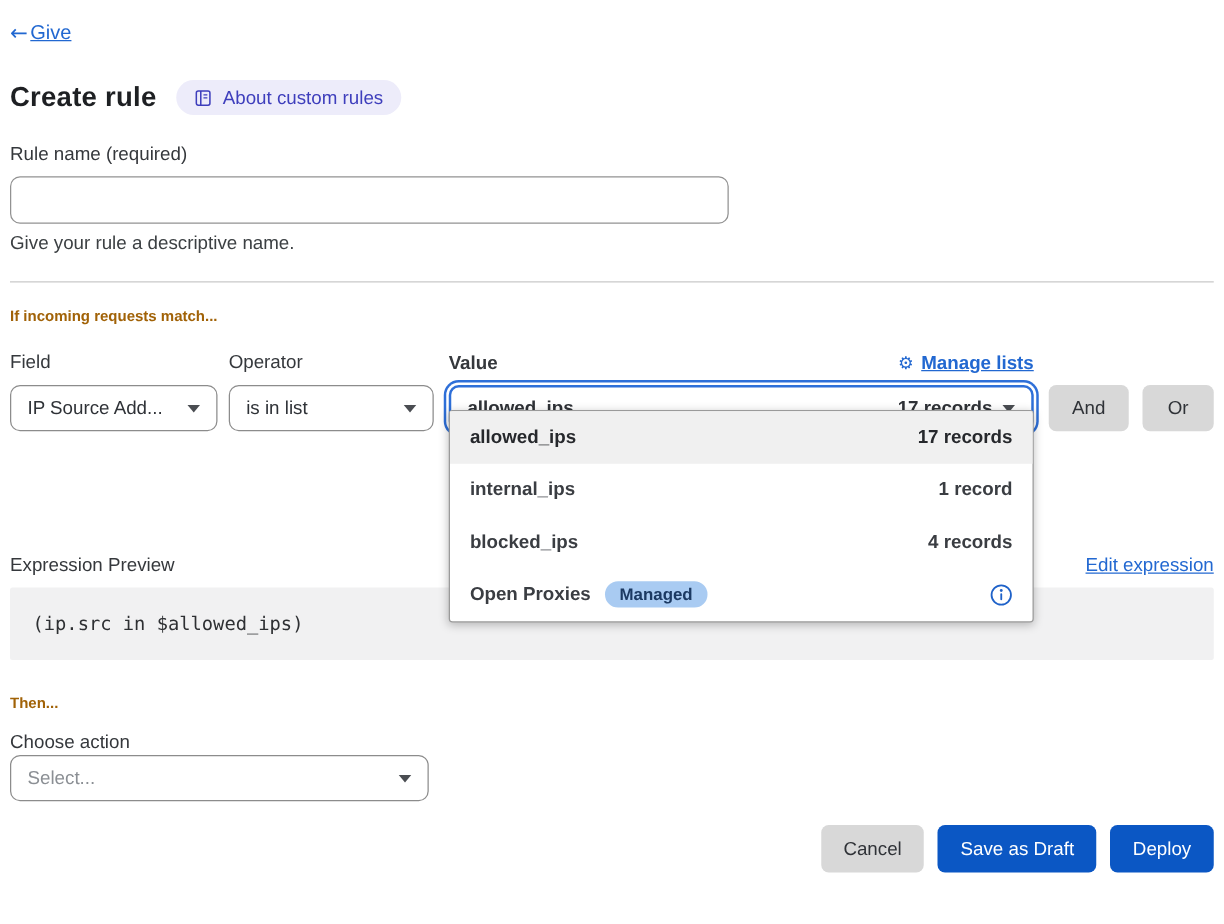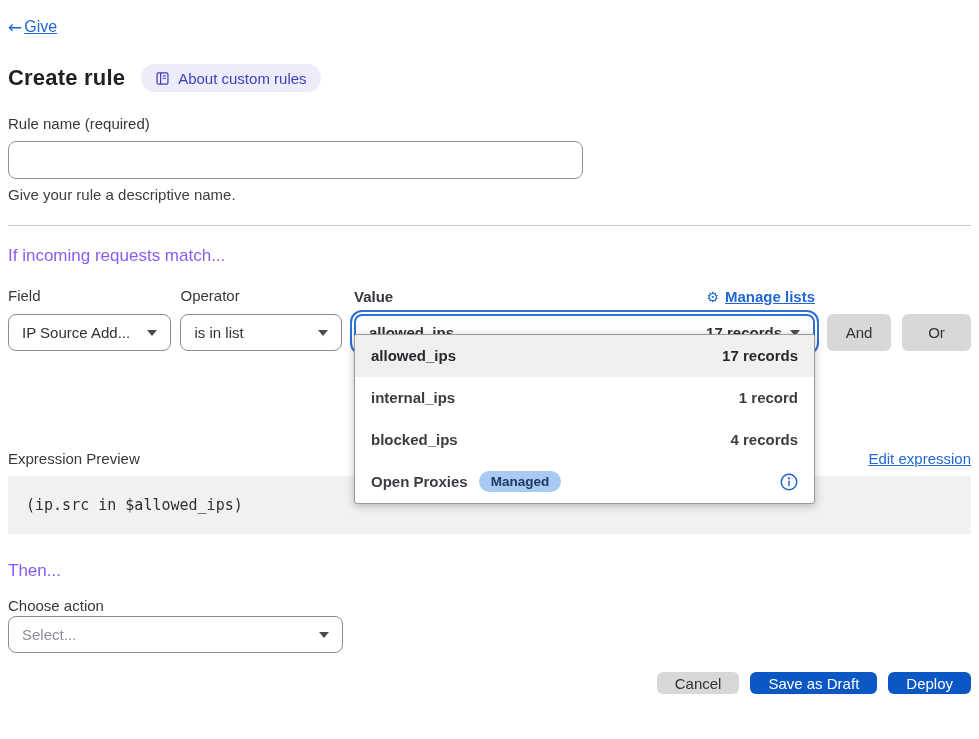--- a/index.html
+++ b/index.html
@@ -19,21 +19,21 @@
                  background: #edecfa; color: #3e3ebc; border-radius: 15px; font-size: 15px; cursor: pointer; }
   .about-badge svg { display: block; }
 
   .field-label { margin-top: 23px; font-size: 15px; color: #35383c; }
   .rule-input { margin-top: 9px; display: block; width: 575px; height: 38px; border: 1px solid #929292;
                 border-radius: 8px; font-size: 15px; padding: 0 12px; outline: none; color: #2f3237; }
   .helper-text { margin-top: 7px; font-size: 15px; color: #3c4043; }
 
   .divider { margin-top: 22px; border-top: 1px solid #c9c9c9; height: 0; }
 
-  .section-heading { margin-top: 20px; font-size: 17px; font-weight: normal; color: #8b5cf6; }
+  .section-heading { margin-top: 20px; font-size: 12px; font-weight: bold; color: #a16207; }
 
   
   .controls { margin-top: 21px; display: flex; align-items: flex-end; }
   .ctl-label { font-size: 15px; color: #35383c; margin-bottom: 10px; }
   .col-field { width: 168px; margin-right: 9px; }
   .col-operator { width: 166px; margin-right: 8px; }
   .col-value { width: 482px; margin-right: 3px; position: relative; font-weight: bold; }
   .label-row { display: flex; justify-content: space-between; align-items: baseline; padding: 0 4px; margin-bottom: 9px; }
   .label-row .ctl-label { margin-bottom: 0; }
 
@@ -49,21 +49,21 @@
   .manage-link { display: inline-flex; align-items: center; gap: 6px; color: #2268d1; font-size: 15px; text-decoration: none; cursor: pointer; }
   .manage-link .gear { font-family: "DejaVu Sans", sans-serif; font-size: 14px; text-decoration: none; }
   .manage-link .manage-text { text-decoration: underline; }
 
   .logic-btns { display: flex; gap: 11px; align-items: flex-start; margin-left: 5px; }
   .btn { border: none; border-radius: 6px; font-size: 15px; font-family: inherit; cursor: pointer;
          display: inline-flex; align-items: center; justify-content: center; }
   .btn-gray { background: #d8d8d8; color: #2f3237; }
   .logic-btns .btn { height: 37px; }
   .btn-and { width: 64px; }
-  .btn-or { width: 69px; }
+  .btn-or { width: 57px; }
 
   
   .list-menu { position: absolute; top: 46px; left: 4px; right: 4px; background: #fff; z-index: 10;
                border: 1px solid #9a9a9a; border-radius: 3px; box-shadow: 0 2px 8px rgba(0,0,0,.25); }
   .list-row { height: 42px; display: flex; align-items: center; justify-content: space-between;
               padding: 0 16px; font-size: 15px; color: #3a3d42; cursor: pointer; }
   .list-row.selected { background: #f0f0f0; color: #26282c; }
   .list-row .row-left { display: flex; align-items: center; gap: 11px; }
   .managed-pill { background: #a9cbf2; color: #1c3a63; font-size: 13.5px; padding: 3px 12px; border-radius: 12px; }
   .info-icon { display: inline-flex; cursor: pointer; }
@@ -77,21 +77,21 @@
   .expr-code { font-family: "DejaVu Sans Mono", "Liberation Mono", monospace; font-size: 15px; color: #2e3033; }
 
   
   .then-heading { margin-top: 27px; }
   .choose-label { margin-top: 16px; font-size: 15px; color: #35383c; }
   .action-select { margin-top: 2px; width: 335px; }
   .placeholder { color: #8b8f94; }
 
   
   .footer { margin-top: 19px; display: flex; justify-content: flex-end; gap: 11px; }
-  .footer .btn { height: 22px; padding: 0 18px; }
+  .footer .btn { height: 38px; padding: 0 18px; }
   .btn-blue { background: #0b57c4; color: #ffffff; }
 </style>
 </head>
 <body>
 
 <div class="page">
 
   <div class="back-row">
     <a class="back-link">
       <span class="arrow">←</span>

